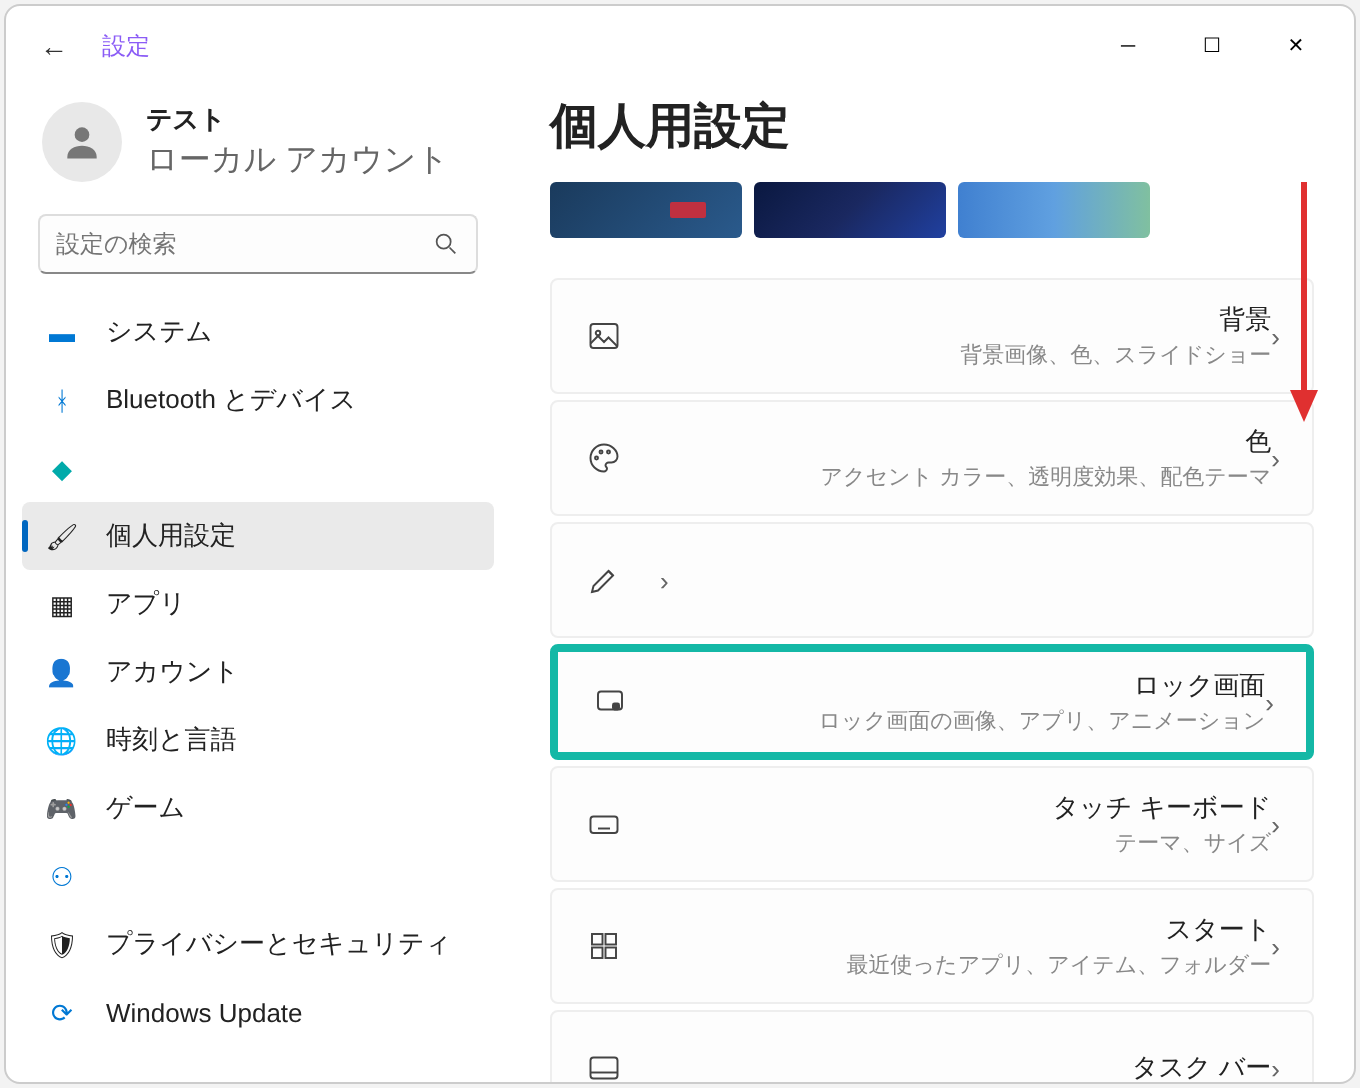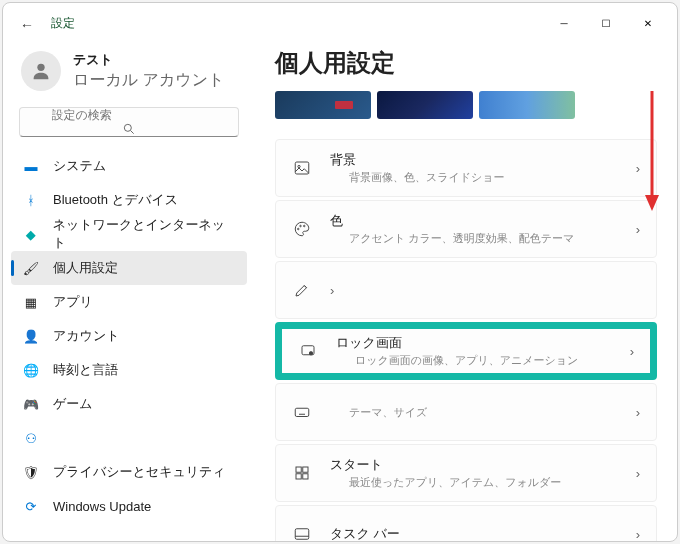--- a/index.html
+++ b/index.html
@@ -1,52 +1,52 @@
 <!DOCTYPE html>
 <html><head>
   <meta charset="utf-8">
   <style>
     * { margin: 0; padding: 0; box-sizing: border-box; font-family: 'Yu Gothic UI', 'Segoe UI', sans-serif; }
     body { background: #f3f3f3; width: 680px; height: 544px; overflow: hidden; position: relative; }
     .window { background: #fff; border: 1px solid #ccc; border-radius: 8px; width: 676px; height: 540px; margin: 2px; position: relative; overflow: hidden; }
     .titlebar { display: flex; align-items: center; height: 40px; padding: 0 8px; }
     .back-btn { width: 32px; height: 32px; display: flex; align-items: center; justify-content: center; font-size: 14px; color: #333; cursor: pointer; }
-    .title { font-size: 12px; margin-left: 8px; color: #14532d; font-family: Liberation Mono, monospace; }
+    .title { font-size: 12px; margin-left: 8px; color: #8b5cf6; font-family: Liberation Mono, monospace; }
     .win-controls { margin-left: auto; display: flex; }
     .win-btn { width: 42px; height: 32px; display: flex; align-items: center; justify-content: center; font-size: 10px; cursor: pointer; }
     .content { display: flex; height: calc(100% - 40px); }
     .sidebar { width: 252px; padding: 0 8px; flex-shrink: 0; }
     .user-block { display: flex; align-items: center; padding: 8px 10px 16px; }
     .avatar { width: 40px; height: 40px; border-radius: 50%; background: #e8e8e8; display: flex; align-items: center; justify-content: center; }
     .avatar svg { width: 22px; height: 22px; fill: #777; }
     .user-text { margin-left: 12px; }
     .user-name { font-size: 13px; font-weight: 600; color: #222; }
     .user-sub { font-size: 16px; color: #666; margin-top: 1px; }
-    .search-box { display: flex; align-items: center; background: #fdfdfd; border: 1px solid #ddd; border-bottom: 1px solid #888; border-radius: 4px; margin: 0 8px 12px; height: 30px; padding: 0 8px; flex-direction: column; }
+    .search-box { display: flex; align-items: center; background: #fdfdfd; border: 1px solid #ddd; border-bottom: 1px solid #888; border-radius: 4px; margin: 0 8px 12px; height: 30px; padding: 0 8px; }
     .search-box input { border: none; outline: none; background: transparent; flex: 1; font-size: 12px; color: #333; }
     .search-icon { width: 14px; height: 14px; stroke: #555; fill: none; stroke-width: 1.5; }
     .nav { display: flex; flex-direction: column; }
     .nav-item { display: flex; align-items: center; height: 34px; padding: 0 12px; border-radius: 4px; cursor: pointer; font-size: 13px; color: #222; position: relative; }
     .nav-item.selected { background: #eaeaea; }
     .nav-item.selected::before { content: ''; position: absolute; left: 0; top: 9px; bottom: 9px; width: 3px; background: #0067c0; border-radius: 2px; }
     .nav-icon { width: 16px; height: 16px; margin-right: 14px; display: flex; align-items: center; justify-content: center; font-size: 13px; }
     .main { flex: 1; padding: 0 20px 0 20px; overflow-y: auto; }
     .page-title { font-size: 24px; font-weight: 600; color: #222; margin: 4px 0 12px; }
     .theme-strip { display: flex; gap: 6px; margin-bottom: 20px; height: 28px; overflow: hidden; }
     .theme-thumb { width: 96px; height: 28px; border-radius: 3px; }
     .t1 { background: linear-gradient(135deg,#1a3a5c,#2a5a8c); position: relative; }
     .t1::after { content:''; position:absolute; right:18px; top:10px; width:18px; height:8px; background:#c03040; border-radius:1px; }
     .t2 { background: linear-gradient(135deg,#0a1840,#1a2860,#2040a0); }
     .t3 { background: linear-gradient(90deg,#4080d0,#60a0e0,#80c0a0); }
     .setting-list { display: flex; flex-direction: column; gap: 3px; }
     .setting-item { display: flex; align-items: center; background: #fdfdfd; border: 1px solid #eee; border-radius: 4px; height: 58px; padding: 0 16px; cursor: pointer; }
-    .setting-item.highlighted { border: 7px solid #14b8a6; }
+    .setting-item.highlighted { border: 4px solid #14b8a6; }
     .setting-icon { width: 20px; height: 20px; margin-right: 18px; display: flex; align-items: center; justify-content: center; color: #444; }
     .setting-icon svg { width: 18px; height: 18px; stroke: #444; fill: none; stroke-width: 1.3; }
-    .setting-text { flex: 1; }
+    .setting-text { flex: 1; text-align: right; }
     .setting-title { font-size: 13px; color: #222; }
     .setting-desc { font-size: 11px; color: #888; margin-top: 1px; margin-left: 19px; }
     .chevron { color: #666; font-size: 13px; }
     .arrow-annotation { position: absolute; right: 16px; top: 88px; pointer-events: none; }
     .arrow-annotation svg { width: 18px; height: 120px; }
   </style>
 </head>
 <body>
 
 <div class="window">
@@ -87,21 +87,20 @@
         <div class="nav-item">
           <span class="nav-icon" style="color:#0078d4">▬</span>
           <span>システム</span>
         </div>
         <div class="nav-item">
           <span class="nav-icon" style="color:#0078d4">ᚼ</span>
           <span>Bluetooth とデバイス</span>
         </div>
         <div class="nav-item">
           <span class="nav-icon" style="color:#0aa">◆</span>
-          <span>ネットワークとインターネット</span>
         </div>
         <div class="nav-item selected">
           <span class="nav-icon">🖌</span>
           <span>個人用設定</span>
         </div>
         <div class="nav-item">
           <span class="nav-icon">▦</span>
           <span>アプリ</span>
         </div>
         <div class="nav-item">
@@ -199,20 +198,21 @@
           <div class="setting-icon">
               <svg viewBox="0 0 24 24">
                 <rect x="3" y="7" width="18" height="11" rx="2"></rect>
                 <line x1="7" y1="11" x2="7" y2="11"></line>
                 <line x1="11" y1="11" x2="11" y2="11"></line>
                 <line x1="15" y1="11" x2="15" y2="11"></line>
                 <line x1="8" y1="15" x2="16" y2="15"></line>
               </svg>
             </div>
           <div class="setting-text">
+            <div class="setting-title">タッチ キーボード</div>
             <div class="setting-desc">テーマ、サイズ</div>
           </div>
           <div class="chevron">›</div>
         </div>
 
         <div class="setting-item">
           <div class="setting-icon">
               <svg viewBox="0 0 24 24">
                 <rect x="4" y="4" width="7" height="7"></rect>
                 <rect x="13" y="4" width="7" height="7"></rect>

